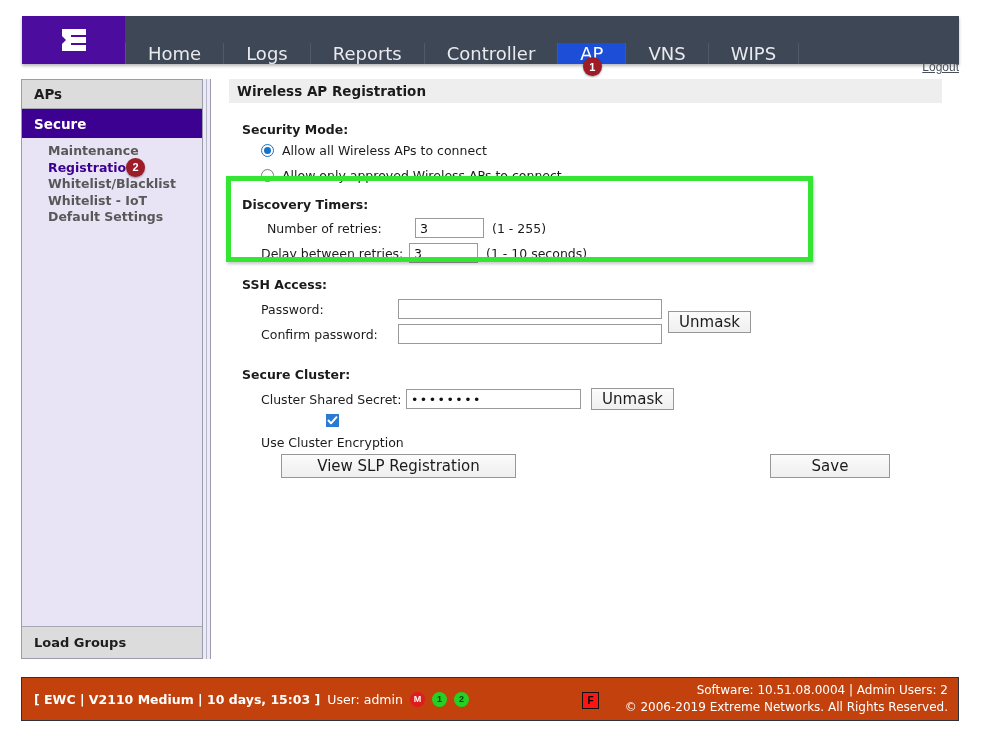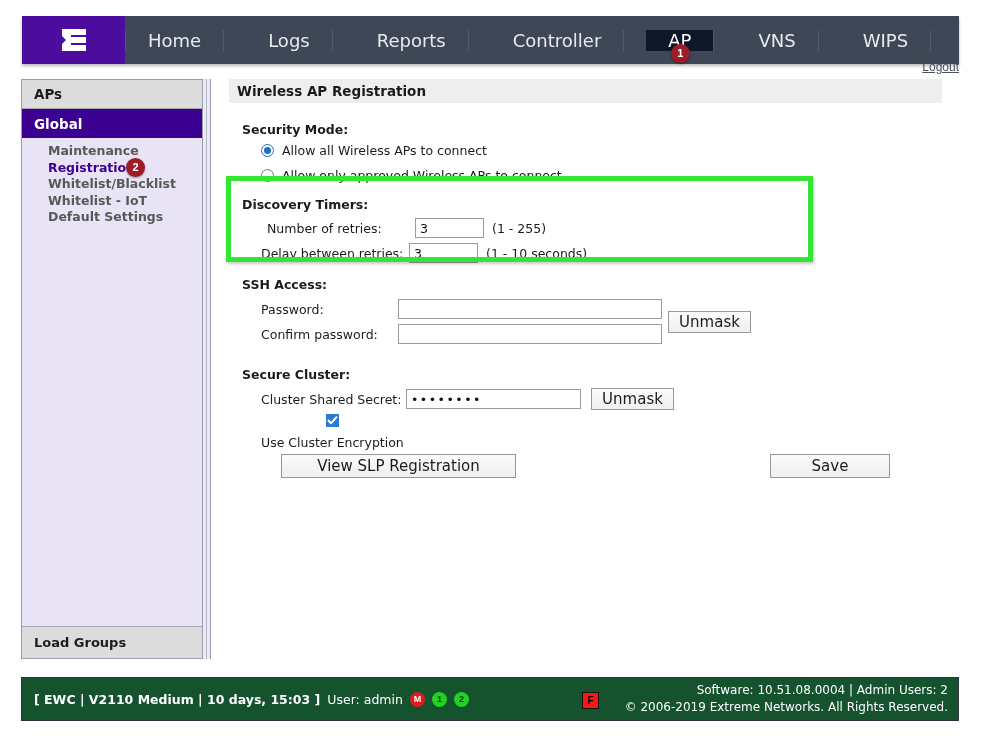--- a/index.html
+++ b/index.html
@@ -28,35 +28,35 @@
     box-shadow: 0 2px 3px rgba(0,0,0,0.28);
   }
   .logo-cell {
     width: 103px;
     background: #4c0d9e;
     display: flex;
     align-items: center;
     justify-content: center;
   }
   .logo-e { width: 30px; height: 28px; display:block; }
-  .nav-items { display: flex; align-items: center; flex: 1; gap: 22px; }
+  .nav-items { display: flex; align-items: flex-end; flex: 1; }
   .nav-item {
     position: relative;
     display: flex;
     align-items: center;
     justify-content: center;
     color: #e9eaee;
     font-size: 18px;
     padding: 0 22px;
     border-right: 1px solid #515a68;
     cursor: pointer;
     white-space: nowrap;
   }
   .nav-item:first-child { border-left: 1px solid #515a68; }
-  .nav-item.active { background: #0f172a; color: #ffffff; }
+  .nav-item.active { background: #1d4ed8; color: #ffffff; }
   .nav-spacer { flex: 1; border-right: 1px solid #515a68; }
   .nav-help {
     display: flex; align-items: center; justify-content: center;
     color: #e9eaee; font-size: 18px; padding: 0 26px;
     cursor: pointer;
   }
 
   .badge {
     position: absolute;
     width: 19px; height: 19px;
@@ -260,21 +260,21 @@
     background: transparent;
     pointer-events: none;
     box-shadow: 1px 2px 3px rgba(0,0,0,0.22);
   }
 
   
   .footer {
     position: absolute;
     left: 21px; top: 677px;
     width: 938px; height: 44px;
-    background: #14532d;
+    background: #c2410c;
     border: 1px solid #2b323d;
     color: #ffffff;
   }
   .footer-left {
     position: absolute;
     left: 12px; top: 0; height: 100%;
     display: flex; align-items: center; gap: 7px;
     font-size: 12.5px;
     font-family: "DejaVu Sans", sans-serif;
   }
@@ -342,21 +342,21 @@
         <span>WIPS</span>
       </div>
       <div class="nav-spacer"></div>
     </div>
   </div>
   <div class="logout">Logout</div>
 
   <div class="sidebar">
     <div class="sidebar-header">APs</div>
     <div class="sidebar-section">
-      <span>Global</span>
+      <span>Secure</span>
     </div>
     <div class="sidebar-body">
       <div class="side-item">
         <span>Maintenance</span>
       </div>
       <div class="side-item selected">
         <span>Registration</span>
         <span class="badge badge-side" style="left:104px;">2</span>
       </div>
       <div class="side-item">

